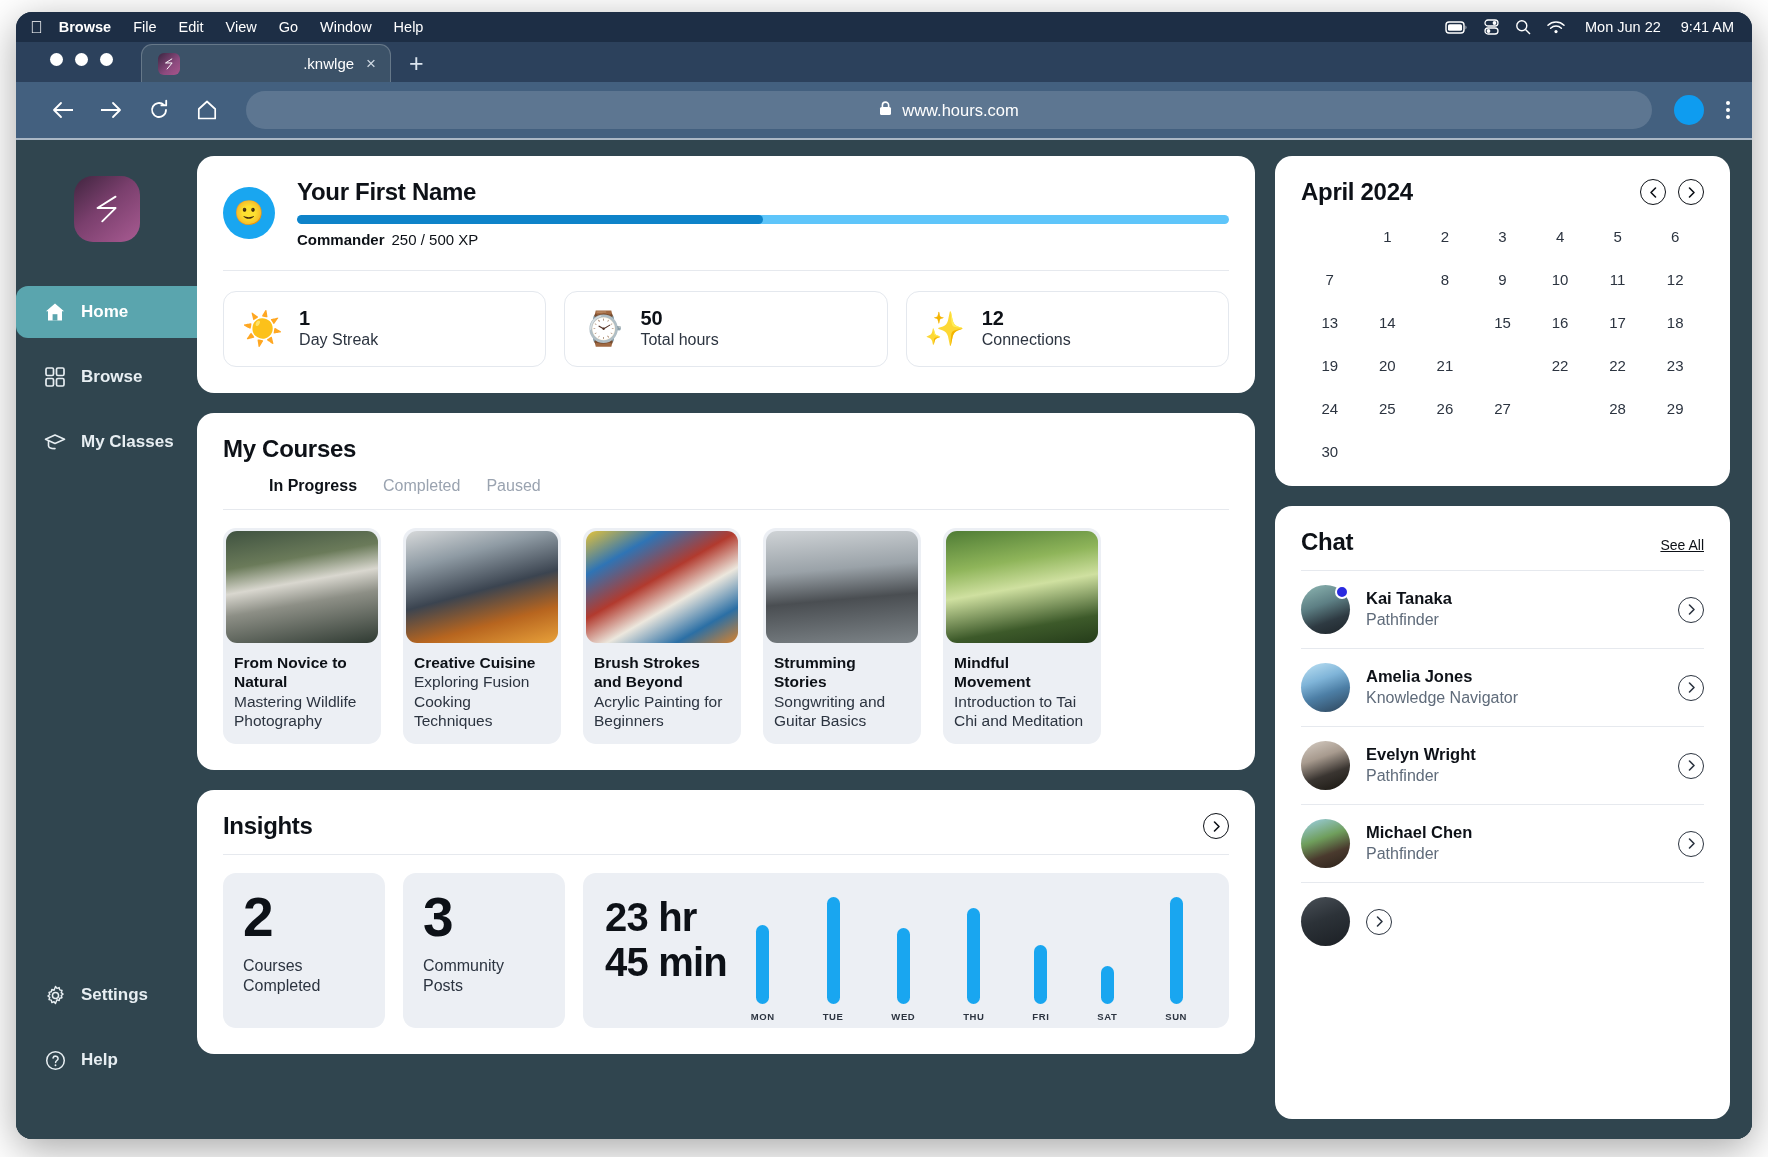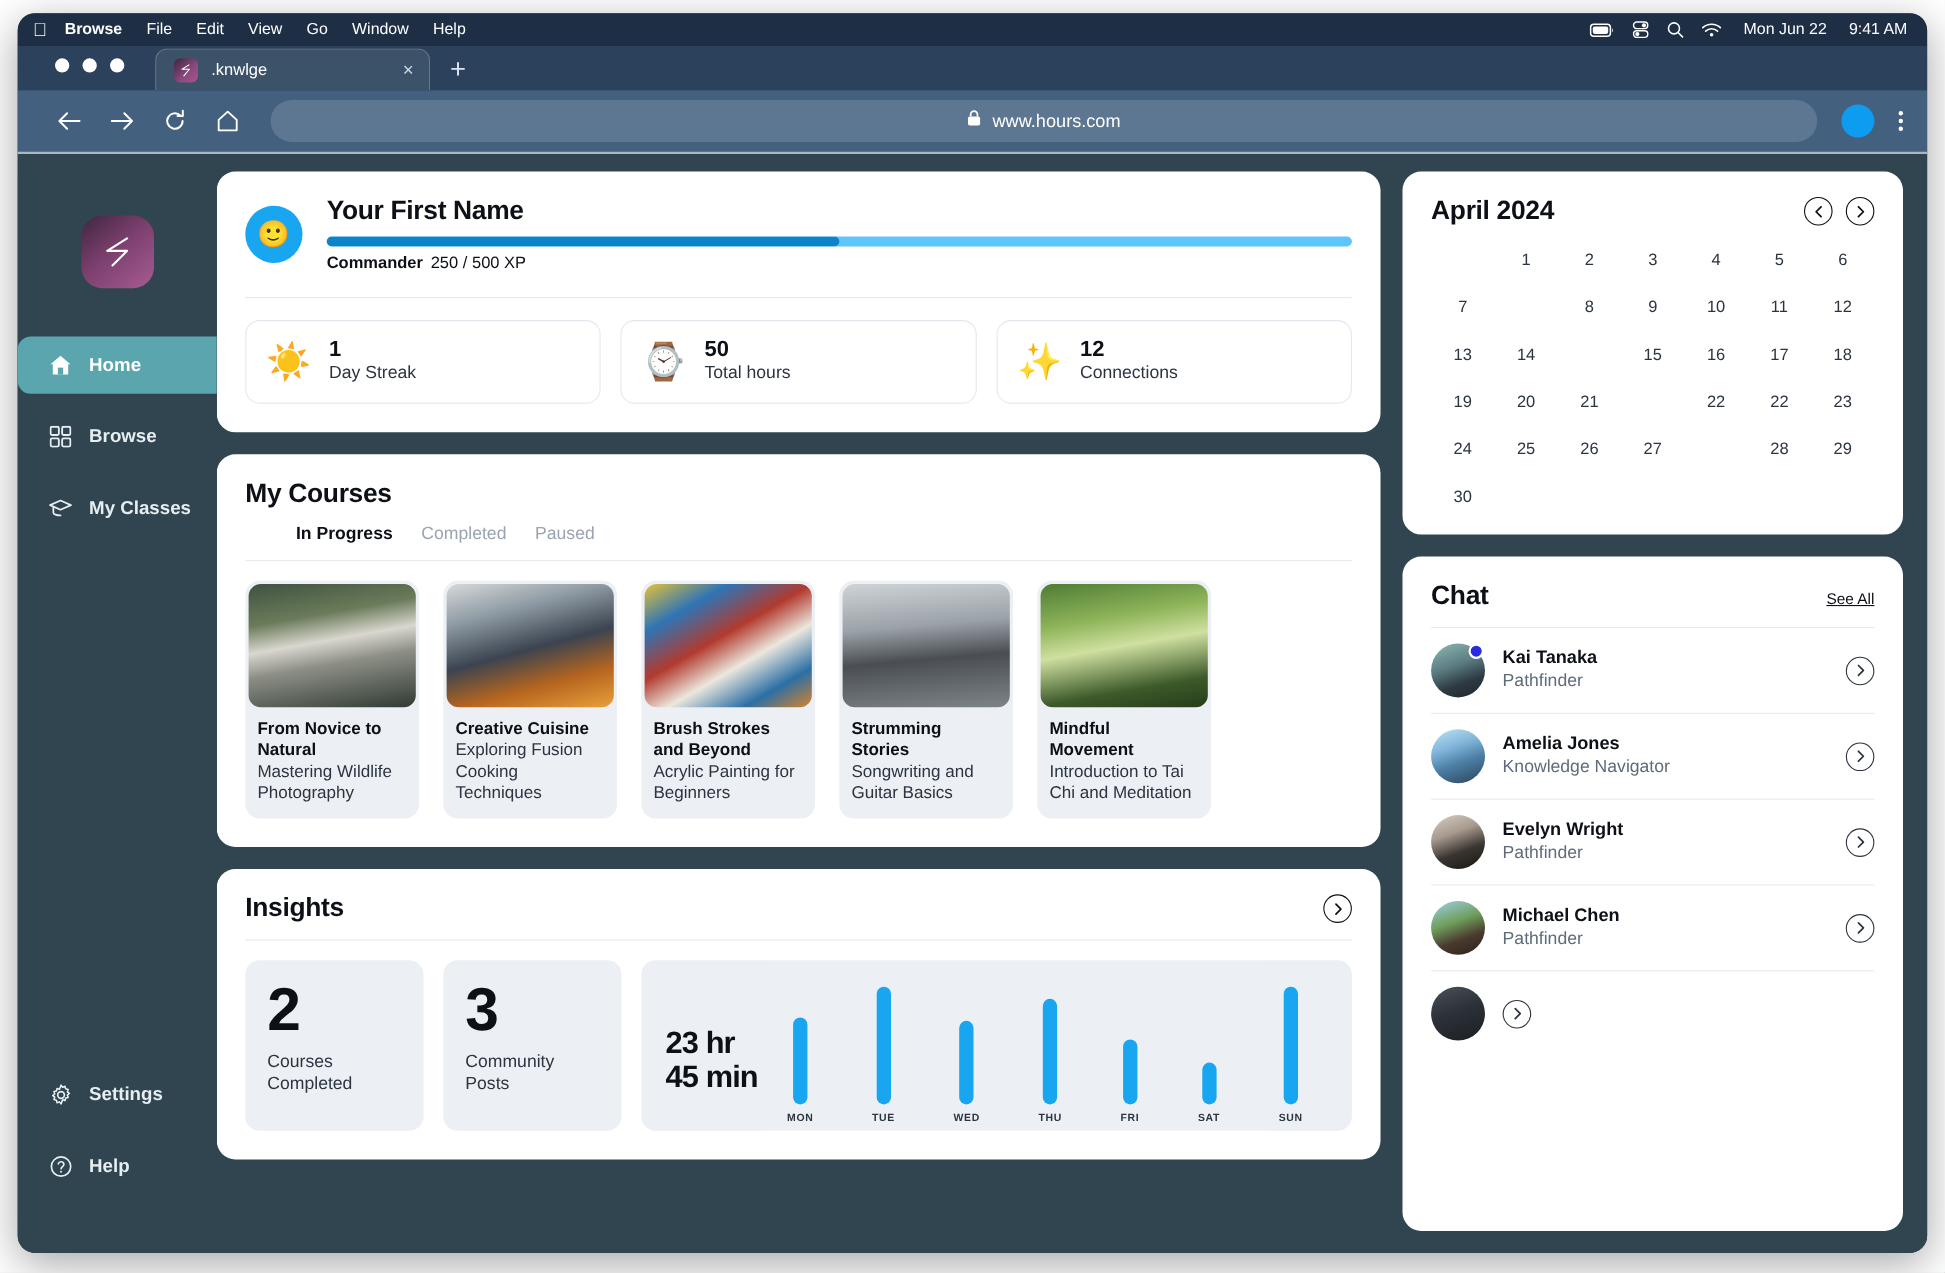--- a/index.html
+++ b/index.html
@@ -49,20 +49,21 @@
 
   
   .tabstrip {
     height: 40px;
     background: #2c415c;
     display: flex;
     align-items: flex-end;
     padding-left: 34px;
     position: relative;
     flex: 0 0 40px;
+    text-align: right;
   }
   .traffic { display: flex; gap: 12px; align-items: center; height: 40px; padding-bottom: 6px; margin-right: 28px; }
   .traffic span { width: 13px; height: 13px; border-radius: 50%; background: #fff; display: block; }
   .tab {
     height: 38px;
     background: #3c5268;
     border-radius: 11px 11px 0 0;
     display: flex;
     align-items: center;
     padding: 0 14px 0 16px;
@@ -115,21 +116,20 @@
 
   
   .sidebar {
     width: 181px;
     flex: 0 0 181px;
     background: #30454f;
     display: flex;
     flex-direction: column;
     padding-top: 26px;
     position: relative;
-    margin-top: 20px;
   }
   .logo {
     width: 66px; height: 66px; border-radius: 19px;
     background: linear-gradient(140deg,#40253f 0%,#7a3f6d 45%,#a85b92 100%);
     margin: 10px auto 44px auto;
     display: flex; align-items: center; justify-content: center;
   }
   .navitem {
     display: flex; align-items: center; gap: 15px;
     height: 52px; padding-left: 28px;
@@ -207,21 +207,21 @@
   .kpi {
     width: 162px; flex: 0 0 162px; background: #eceff4; border-radius: 13px;
     padding: 18px 20px 20px 20px; min-height: 155px;
   }
   .kpi .big { font-size: 55px; font-weight: bold; color: #0d1117; line-height: .95; letter-spacing: -1px; }
   .kpi .cap { font-size: 16px; color: #2c3440; margin-top: 12px; line-height: 1.3; }
   .chartbox {
     flex: 1; background: #eceff4; border-radius: 13px;
     display: flex; align-items: flex-end; padding: 0 18px 0 22px; min-height: 155px;
   }
-  .hrsum { font-size: 28px; font-weight: bold; color: #0d1117; line-height: 1.12; letter-spacing: -.8px; padding-bottom: 34px; white-space: nowrap; }
+  .hrsum { font-size: 40px; font-weight: bold; color: #0d1117; line-height: 1.12; letter-spacing: -.8px; padding-bottom: 44px; white-space: nowrap; }
   .bars { flex: 1; display: flex; align-items: flex-end; justify-content: space-around; height: 135px; padding-bottom: 6px; }
   .barcol { display: flex; flex-direction: column; align-items: center; justify-content: flex-end; height: 100%; }
   .bar { width: 13px; background: #19a6f0; border-radius: 7px; }
   .barlbl { font-size: 9.5px; font-weight: bold; color: #2c3440; letter-spacing: .6px; margin-top: 7px; }
 
   
   .calcard { padding: 22px 26px 26px 26px; }
   .cal-head { display: flex; align-items: center; justify-content: space-between; margin-bottom: 22px; }
   .cal-title { font-size: 24px; font-weight: bold; color: #0d1117; letter-spacing: -.3px; }
   .cal-navs { display: flex; gap: 12px; }

